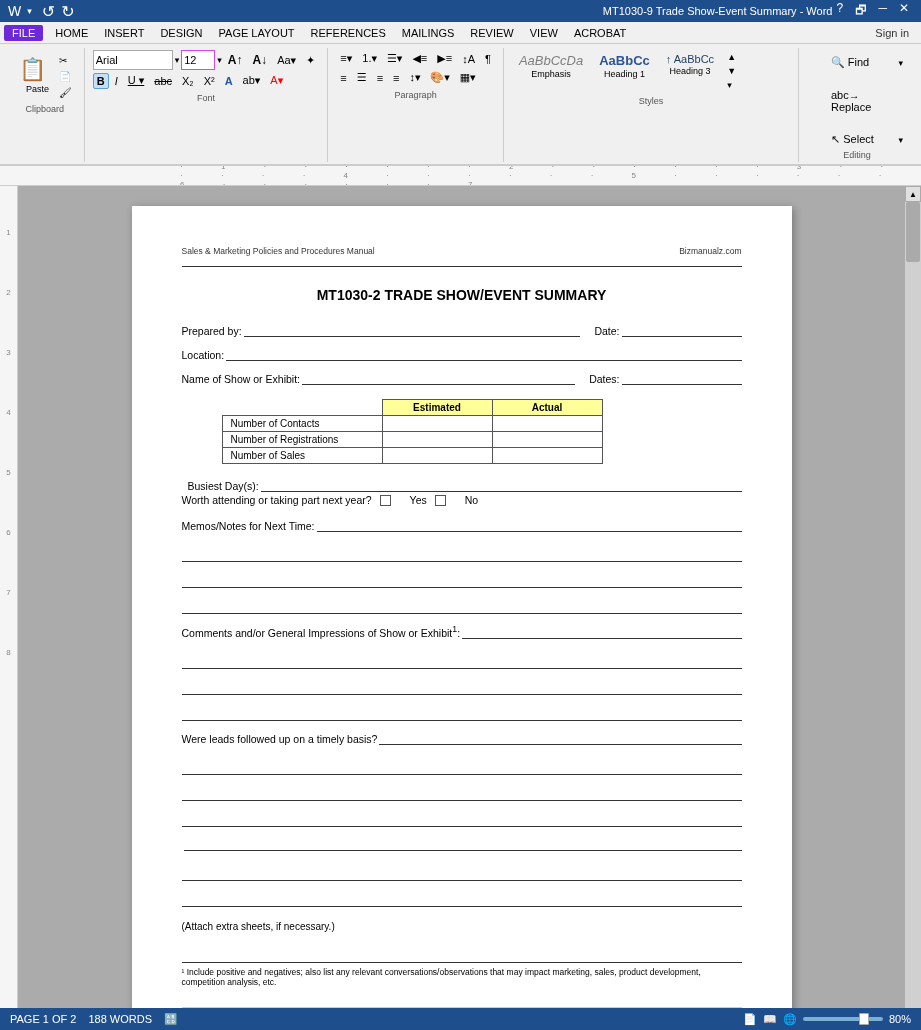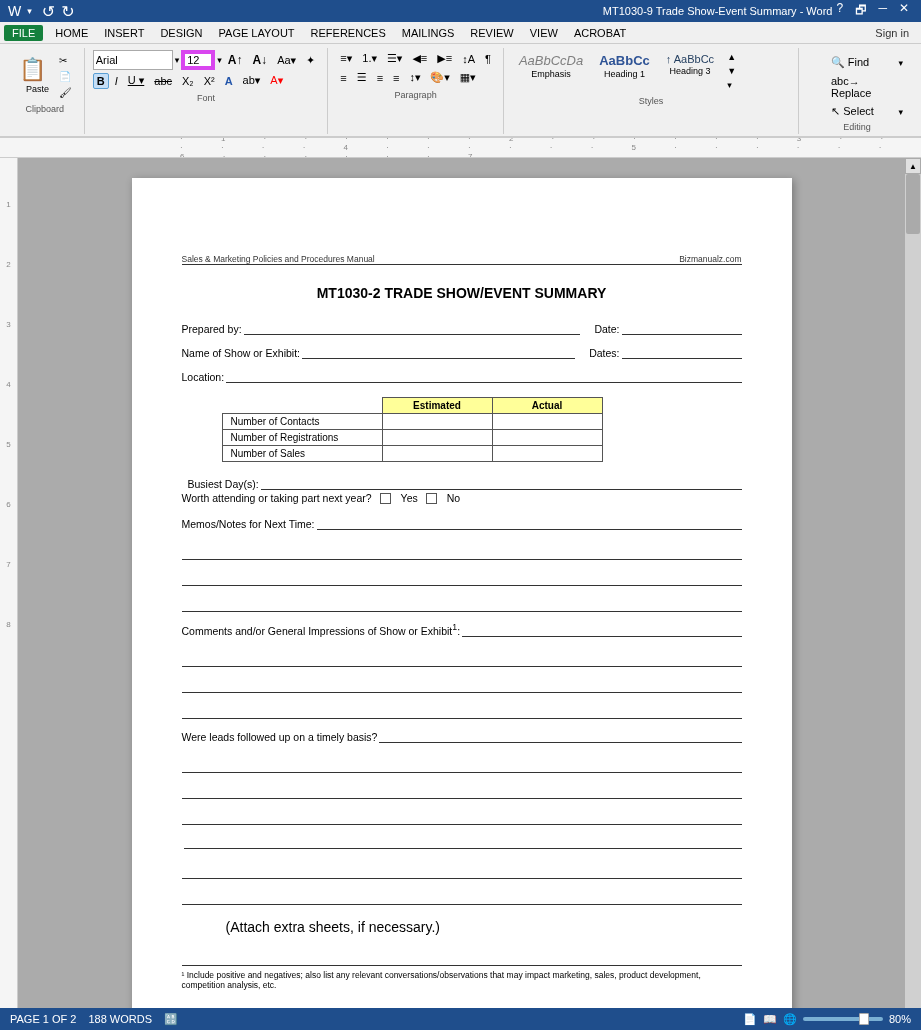--- a/index.html
+++ b/index.html
@@ -29,21 +29,21 @@
       height: 22px;
       padding: 0 4px;
       font-size: 11px;
     }
     .menu-bar-item {
       padding: 2px 8px;
       cursor: pointer;
       border-radius: 2px;
     }
     .menu-bar-item.file-tab {
-      background: #15803d;
+      background: #6d28d9;
       color: white;
       border-radius: 2px;
       margin-right: 4px;
     }
 
     
     .ribbon {
       background: #f0f0f0;
       border-bottom: 2px solid #ccc;
       padding: 4px 6px 2px;
@@ -81,21 +81,21 @@
 
     .font-name-box {
       width: 80px;
       border: 1px solid #aaa;
       height: 20px;
       font-size: 11px;
       padding: 0 2px;
     }
     .font-size-box {
       width: 34px;
-      border: 4px solid #d946ef;
+      border: 1px solid #d946ef;
       height: 20px;
       font-size: 11px;
       padding: 0 2px;
     }
     .style-box {
       display: flex;
       flex-direction: column;
       align-items: center;
       padding: 2px 6px;
       font-size: 10px;
@@ -160,22 +160,21 @@
       font-size: 10.5px;
     }
 
     .page-header {
       display: flex;
       justify-content: space-between;
       font-size: 8.5px;
       color: #333;
       margin-bottom: 20px;
       border-bottom: 1px solid #333;
-      padding-bottom: 0;
-      margin-top: 36px;
+      padding-bottom: 10px;
     }
 
     .page-title {
       text-align: center;
       font-size: 14px;
       font-weight: bold;
       margin-bottom: 20px;
       font-family: Arial, sans-serif;
     }
 
@@ -233,21 +232,21 @@
 
     .checkbox-row {
       display: flex;
       align-items: center;
       gap: 8px;
       font-size: 10.5px;
     }
     .checkbox-item {
       display: flex;
       align-items: center;
-      gap: 10px;
+      gap: 19px;
     }
     .checkbox-box {
       width: 11px;
       height: 11px;
       border: 1px solid #555;
       display: inline-block;
     }
 
     .notes-section { margin-top: 10px; }
     .notes-line {
@@ -428,21 +427,21 @@
         <div style="display:flex;flex-direction:column;justify-content:center;">
           <div class="ribbon-btn" style="font-size:9px;">▲</div>
           <div class="ribbon-btn" style="font-size:9px;">▼</div>
           <div class="ribbon-btn" style="font-size:9px;">▾</div>
         </div>
       </div>
       <div class="ribbon-section-label">Styles</div>
     </div>
 
     <div class="ribbon-section">
-      <div style="display:flex;flex-direction:column;gap:2px;margin-top:4px;margin-left:20px;">
+      <div style="display:flex;flex-direction:column;gap:16px;margin-top:4px;margin-left:20px;">
         <div class="ribbon-btn" style="justify-content:space-between;width:80px;">
           <span>🔍 Find</span>
             <span style="font-size:9px;">▾</span>
         </div>
         <div class="ribbon-btn" style="width:80px;">abc→ Replace</div>
         <div class="ribbon-btn" style="justify-content:space-between;width:80px;">
           <span>↖ Select</span>
             <span style="font-size:9px;">▾</span>
         </div>
       </div>
@@ -478,29 +477,29 @@
       <div class="page-title">MT1030-2 TRADE SHOW/EVENT SUMMARY</div>
 
       <div class="form-row">
         <span class="form-label">Prepared by:</span>
         <div class="form-line"></div>
         <span class="form-label" style="margin-left:14px;">Date:</span>
         <div class="form-line-short"></div>
       </div>
 
       <div class="form-row">
+        <span class="form-label">Location:</span>
+        <div class="form-line"></div>
+      </div>
+
+      <div class="form-row">
         <span class="form-label">Name of Show or Exhibit:</span>
         <div class="form-line"></div>
         <span class="form-label" style="margin-left:14px;">Dates:</span>
         <div class="form-line-short"></div>
-      </div>
-
-      <div class="form-row">
-        <span class="form-label">Location:</span>
-        <div class="form-line"></div>
       </div>
 
       <div class="table-section">
         <table class="summary-table">
           <thead>
             <tr>
               <th class="empty-header" style="background:white;border:none;border-bottom:1px solid #555;"></th>
               <th>Estimated</th>
               <th>Actual</th>
             </tr>
@@ -573,21 +572,21 @@
       </div>
 
       <div class="notes-section">
         <div class="form-row">
           <div class="form-line" style="min-width:100px;"></div>
         </div>
         <div class="notes-line"></div>
         <div class="notes-line"></div>
       </div>
 
-      <div style="margin-top:14px;font-size:14px;margin-left:44px;">
+      <div style="margin-top:14px;font-size:10px;">
         <span>(Attach extra sheets, if necessary.)</span>
       </div>
 
       <div class="footnote-line" style="margin-top:30px;">
         <div class="footnote-text">¹ Include positive and negatives; also list any relevant conversations/observations that may impact marketing, sales, product development, competition analysis, etc.</div>
       </div>
 
       <div class="page-footer">
         <span>MT 1030-9 Trade Show-Event Summary</span>
         <span>Page 1 of 2</span>

